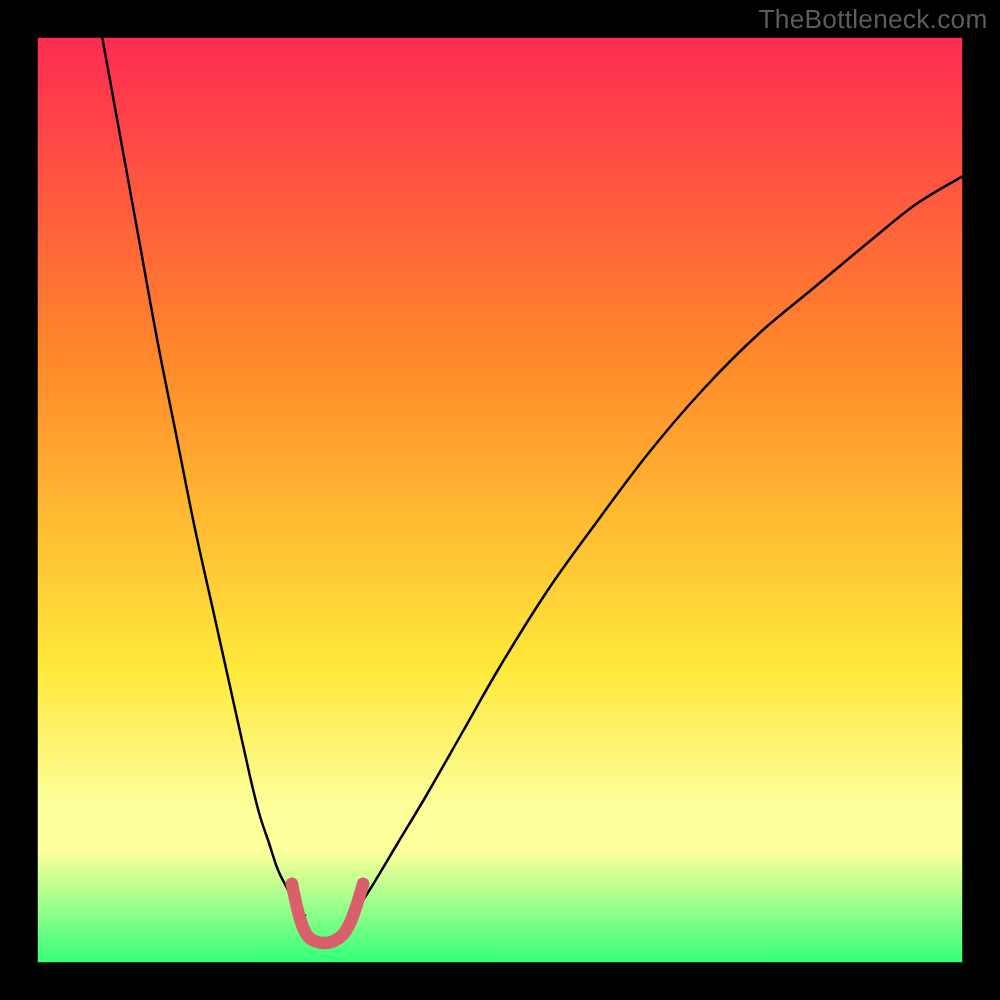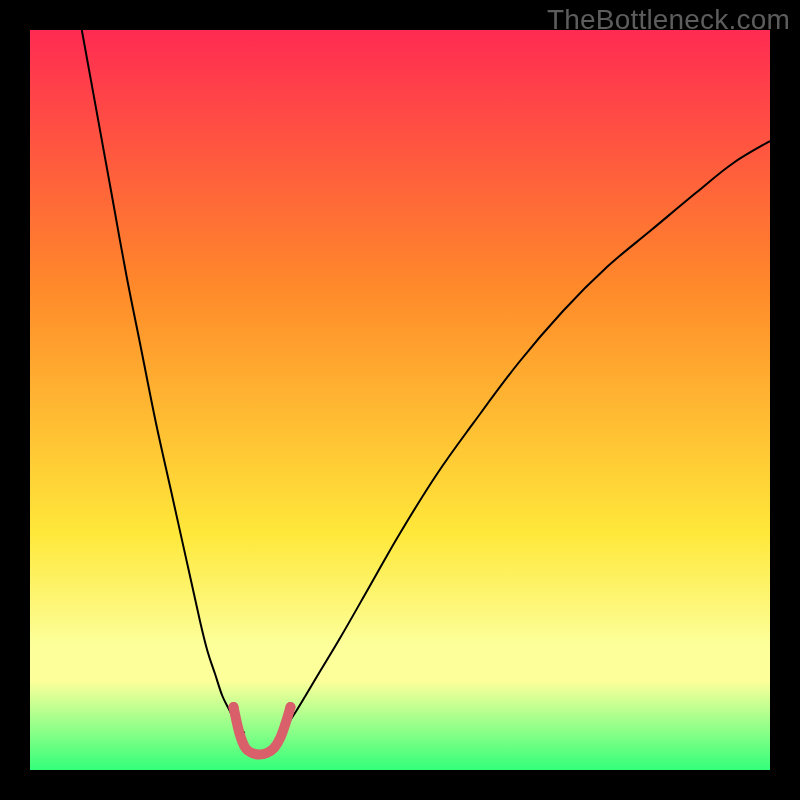--- a/index.html
+++ b/index.html
@@ -24,21 +24,21 @@
     left: 30px;
     top: 30px;
     width: 740px;
     height: 740px;
   }
   .watermark {
     position: absolute;
     top: 4px;
     right: 10px;
     color: #5d5d5d;
-    font-size: 28px;
+    font-size: 21px;
     letter-spacing: 0.2px;
     font-weight: 400;
   }
   svg { display: block; }
 </style>
 </head>
 <body>
 
 <div class="frame">
   <div class="watermark">TheBottleneck.com</div>

